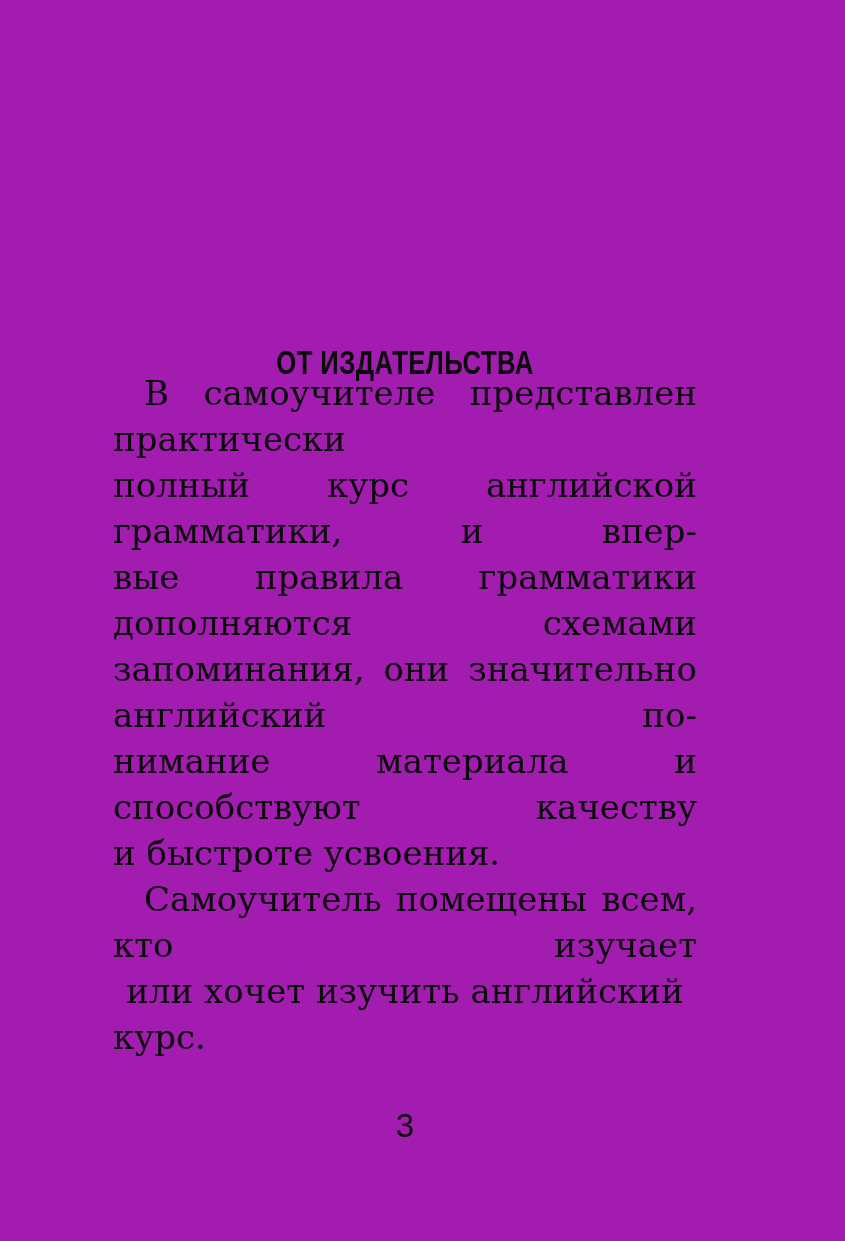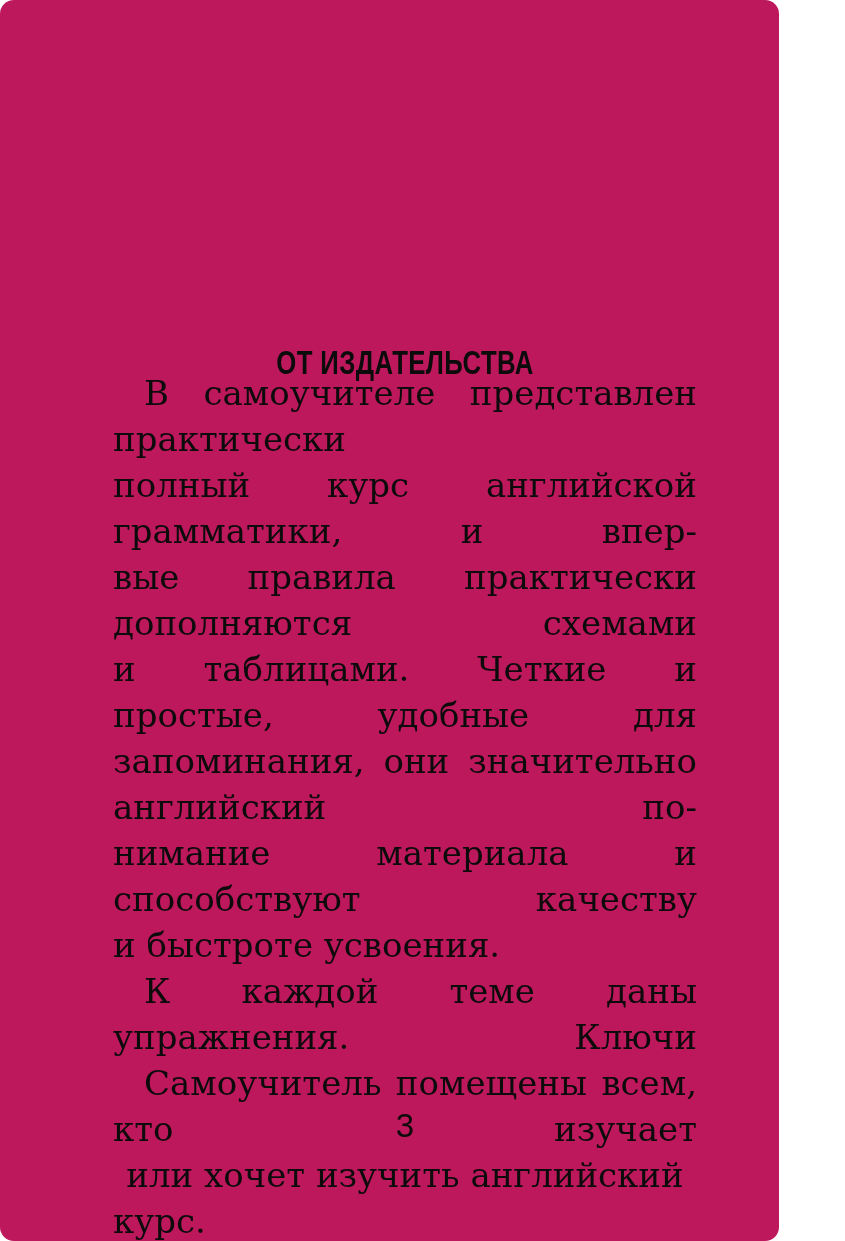--- a/index.html
+++ b/index.html
@@ -2,27 +2,26 @@
 <html lang="ru"><head>
 <meta charset="utf-8">
 <style>
   html, body {
     margin: 0;
     padding: 0;
     background: #ffffff;
   }
   .page {
     position: relative;
-    width: 779px;
+    width: 845px;
     height: 1241px;
-    background: #be185d;
+    background: #a21caf;
     color: #0b0b0b;
     font-family: "DejaVu Serif", serif;
     overflow: hidden;
-    border-radius: 14px;
   }
   .heading {
     position: absolute;
     top: 321px;
     left: 113px;
     width: 584px;
     text-align: center;
     font-family: "Liberation Sans", sans-serif;
     font-weight: bold;
     font-size: 33px;
@@ -67,29 +66,27 @@
 
 <div class="page">
 
   <h1 class="heading">ОТ ИЗДАТЕЛЬСТВА</h1>
 
   <div class="bodytext">
 
     <div>
       <div class="line indent">В самоучителе представлен практически</div>
       <div class="line">полный курс английской грамматики, и впер-</div>
-      <div class="line">вые правила практически дополняются схемами</div>
-      <div class="line">и таблицами. Четкие и простые, удобные для</div>
+      <div class="line">вые правила грамматики дополняются схемами</div>
       <div class="line">запоминания, они значительно английский по-</div>
       <div class="line">нимание материала и способствуют качеству</div>
       <div class="line left">и быстроте усвоения.</div>
     </div>
 
     <div>
-      <div class="line indent">К каждой теме даны упражнения. Ключи</div>
     </div>
 
     <div>
       <div class="line indent">Самоучитель помещены всем, кто изучает</div>
       <div class="line left">или хочет изучить английский курс.</div>
     </div>
 
   </div>
 
   <div class="pagenum">3</div>

